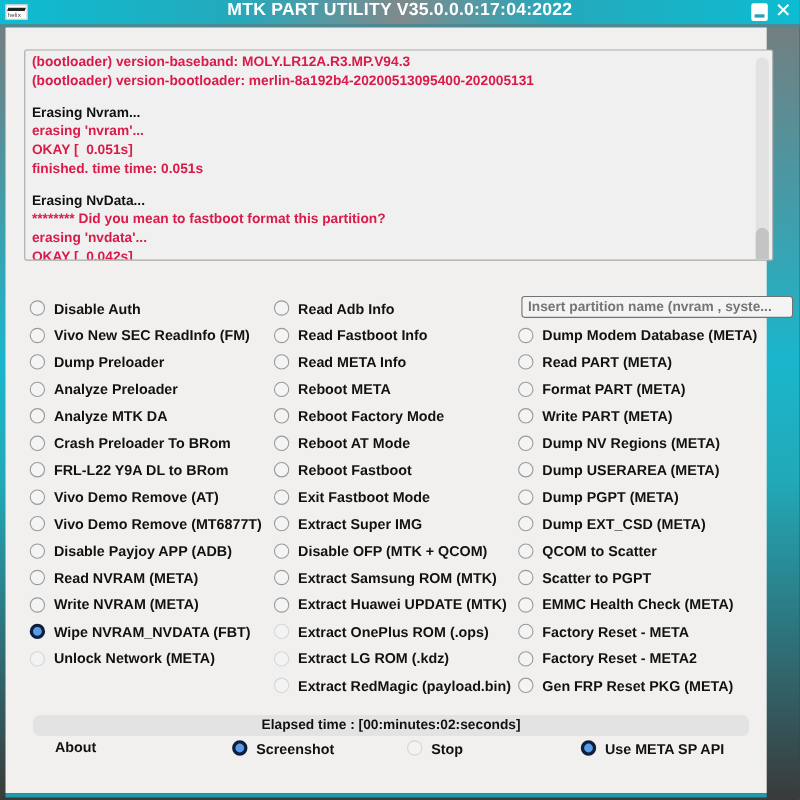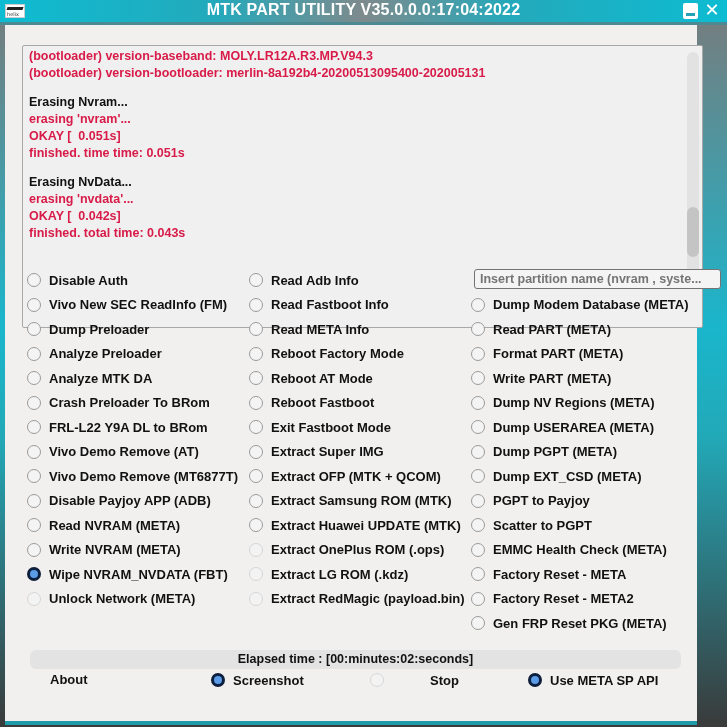--- a/index.html
+++ b/index.html
@@ -48,21 +48,21 @@
 
   .client {
     position: absolute; left: 5px; top: 25px; width: 692px; height: 696px;
     background: #f1f0ef;
   }
   .bottom-strip {
     position: absolute; left: 5px; top: 721px; width: 692px; height: 4px; background: #1f9aa8;
   }
 
   .log {
-    position: absolute; left: 17px; top: 20px; width: 681px; height: 283px;
+    position: absolute; left: 17px; top: 20px; width: 681px; height: 192px;
     border: 1px solid #a8a8a8; border-radius: 2px; background: #f0f0f0; overflow: hidden;
   }
   .log-lines { position: absolute; left: 6px; top: 2px; }
   .log-line {
     font-family: "Liberation Sans", sans-serif; font-weight: bold; font-size: 12.5px;
     line-height: 17px; height: 17px; white-space: pre;
   }
   .log-line.red { color: #d81b48; }
   .log-line.black { color: #111; margin-top: 12px; }
   .log-scroll {
@@ -135,20 +135,21 @@
   <div class="client">
     <div class="log">
       <div class="log-lines" id="log-lines">
           <div class="log-line red">(bootloader) version-baseband: MOLY.LR12A.R3.MP.V94.3</div>
           <div class="log-line red">(bootloader) version-bootloader: merlin-8a192b4-20200513095400-202005131</div>
           <div class="log-line black">Erasing Nvram...</div>
           <div class="log-line red">erasing 'nvram'...</div>
           <div class="log-line red">OKAY [  0.051s]</div>
           <div class="log-line red">finished. time time: 0.051s</div>
           <div class="log-line black">Erasing NvData...</div>
+          <div class="log-line red">******** Did you mean to fastboot format this partition?</div>
           <div class="log-line red">erasing 'nvdata'...</div>
           <div class="log-line red">OKAY [  0.042s]</div>
           <div class="log-line red">finished. total time: 0.043s</div>
         </div>
       <div class="log-scroll">
         <div class="log-thumb"></div>
       </div>
     </div>
 
     <div class="col" id="col1" style="left:22px;">
@@ -217,41 +218,45 @@
         <div class="opt">
           <span class="radio"></span>
           <span class="opt-label">Read Fastboot Info</span>
         </div>
         <div class="opt">
           <span class="radio"></span>
           <span class="opt-label">Read META Info</span>
         </div>
         <div class="opt">
           <span class="radio"></span>
+          <span class="opt-label">Reboot META</span>
+        </div>
+        <div class="opt">
+          <span class="radio"></span>
           <span class="opt-label">Reboot Factory Mode</span>
         </div>
         <div class="opt">
           <span class="radio"></span>
           <span class="opt-label">Reboot AT Mode</span>
         </div>
         <div class="opt">
           <span class="radio"></span>
           <span class="opt-label">Reboot Fastboot</span>
         </div>
         <div class="opt">
           <span class="radio"></span>
           <span class="opt-label">Exit Fastboot Mode</span>
         </div>
         <div class="opt">
           <span class="radio"></span>
           <span class="opt-label">Extract Super IMG</span>
         </div>
         <div class="opt">
           <span class="radio"></span>
-          <span class="opt-label">Extract OFP (MTK + QCOM)</span>
+          <span class="opt-label">Disable OFP (MTK + QCOM)</span>
         </div>
         <div class="opt">
           <span class="radio"></span>
           <span class="opt-label">Extract Samsung ROM (MTK)</span>
         </div>
         <div class="opt">
           <span class="radio"></span>
           <span class="opt-label">Extract Huawei UPDATE (MTK)</span>
         </div>
         <div class="opt">
@@ -295,21 +300,21 @@
         <div class="opt">
           <span class="radio"></span>
           <span class="opt-label">Dump PGPT (META)</span>
         </div>
         <div class="opt">
           <span class="radio"></span>
           <span class="opt-label">Dump  EXT_CSD (META)</span>
         </div>
         <div class="opt">
           <span class="radio"></span>
-          <span class="opt-label">PGPT to Payjoy</span>
+          <span class="opt-label">QCOM to Scatter</span>
         </div>
         <div class="opt">
           <span class="radio"></span>
           <span class="opt-label">Scatter to PGPT</span>
         </div>
         <div class="opt">
           <span class="radio"></span>
           <span class="opt-label">EMMC Health Check (META)</span>
         </div>
         <div class="opt">
@@ -329,21 +334,21 @@
     <input class="partition-input" type="text" placeholder="Insert partition name (nvram , syste..." style="">
 
     <div class="elapsed-bar">Elapsed time : [00:minutes:02:seconds]</div>
 
     <div class="about-link">About</div>
 
     <div class="bottom-opt" style="left:206px;">
       <span class="radio checked"></span>
       <span class="opt-label">Screenshot</span>
     </div>
-    <div class="bottom-opt" style="left:365px;gap:38px;">
+    <div class="bottom-opt" style="left:365px;">
       <span class="radio disabled"></span>
       <span class="opt-label">Stop</span>
     </div>
     <div class="bottom-opt" style="left:523px;">
       <span class="radio checked"></span>
       <span class="opt-label">Use META SP API</span>
     </div>
   </div>
   <div class="bottom-strip"></div>
 </div>

